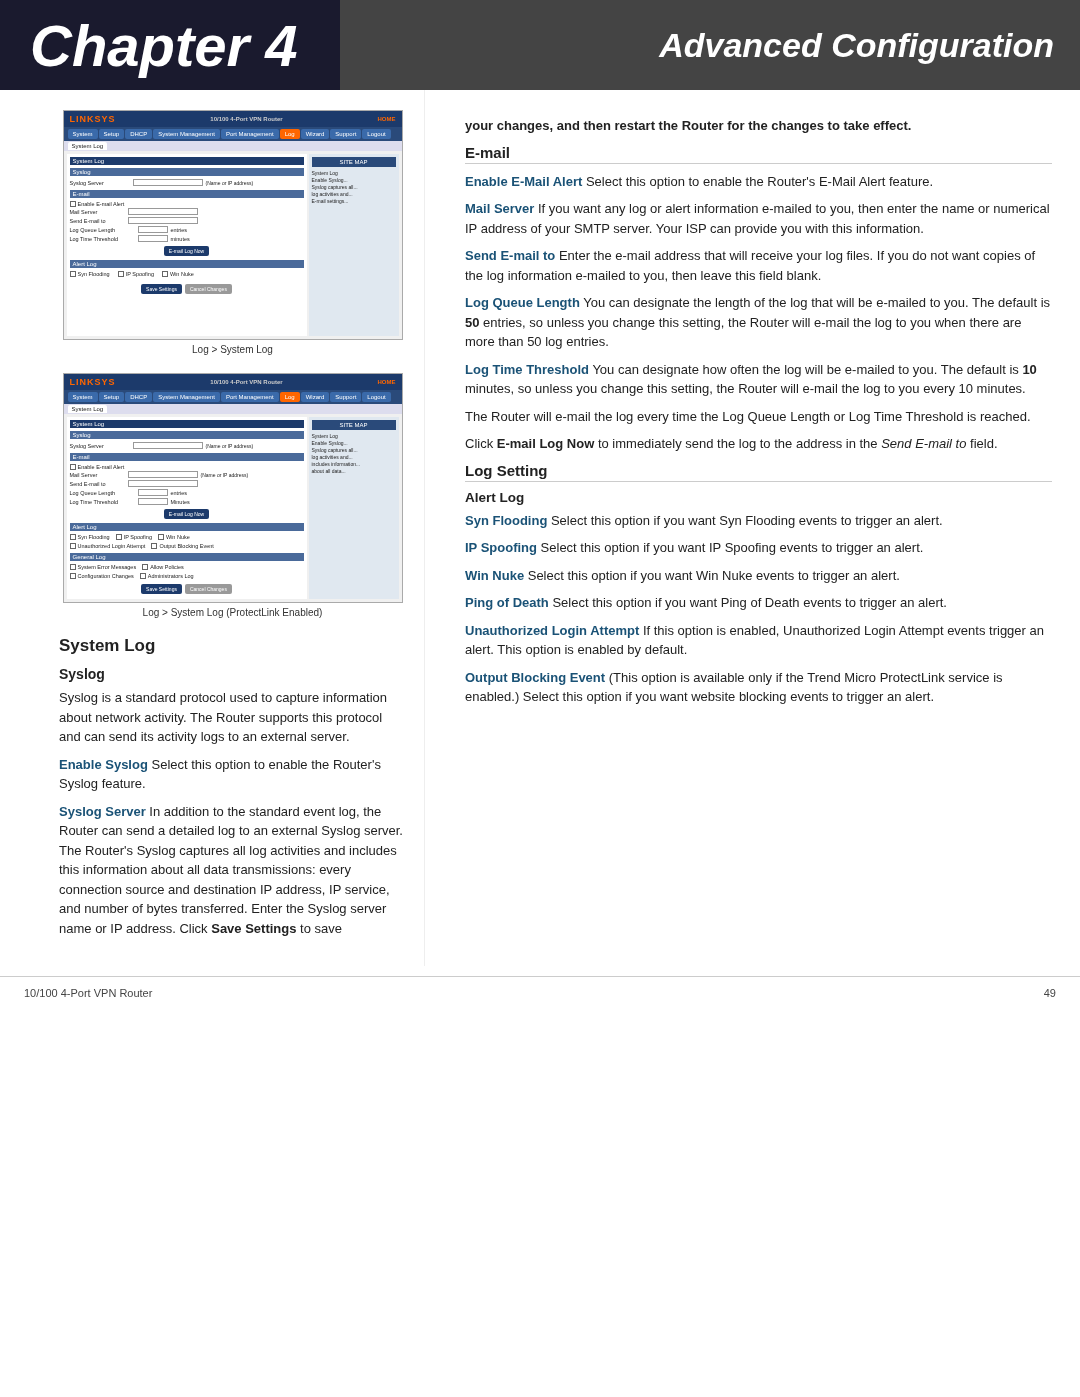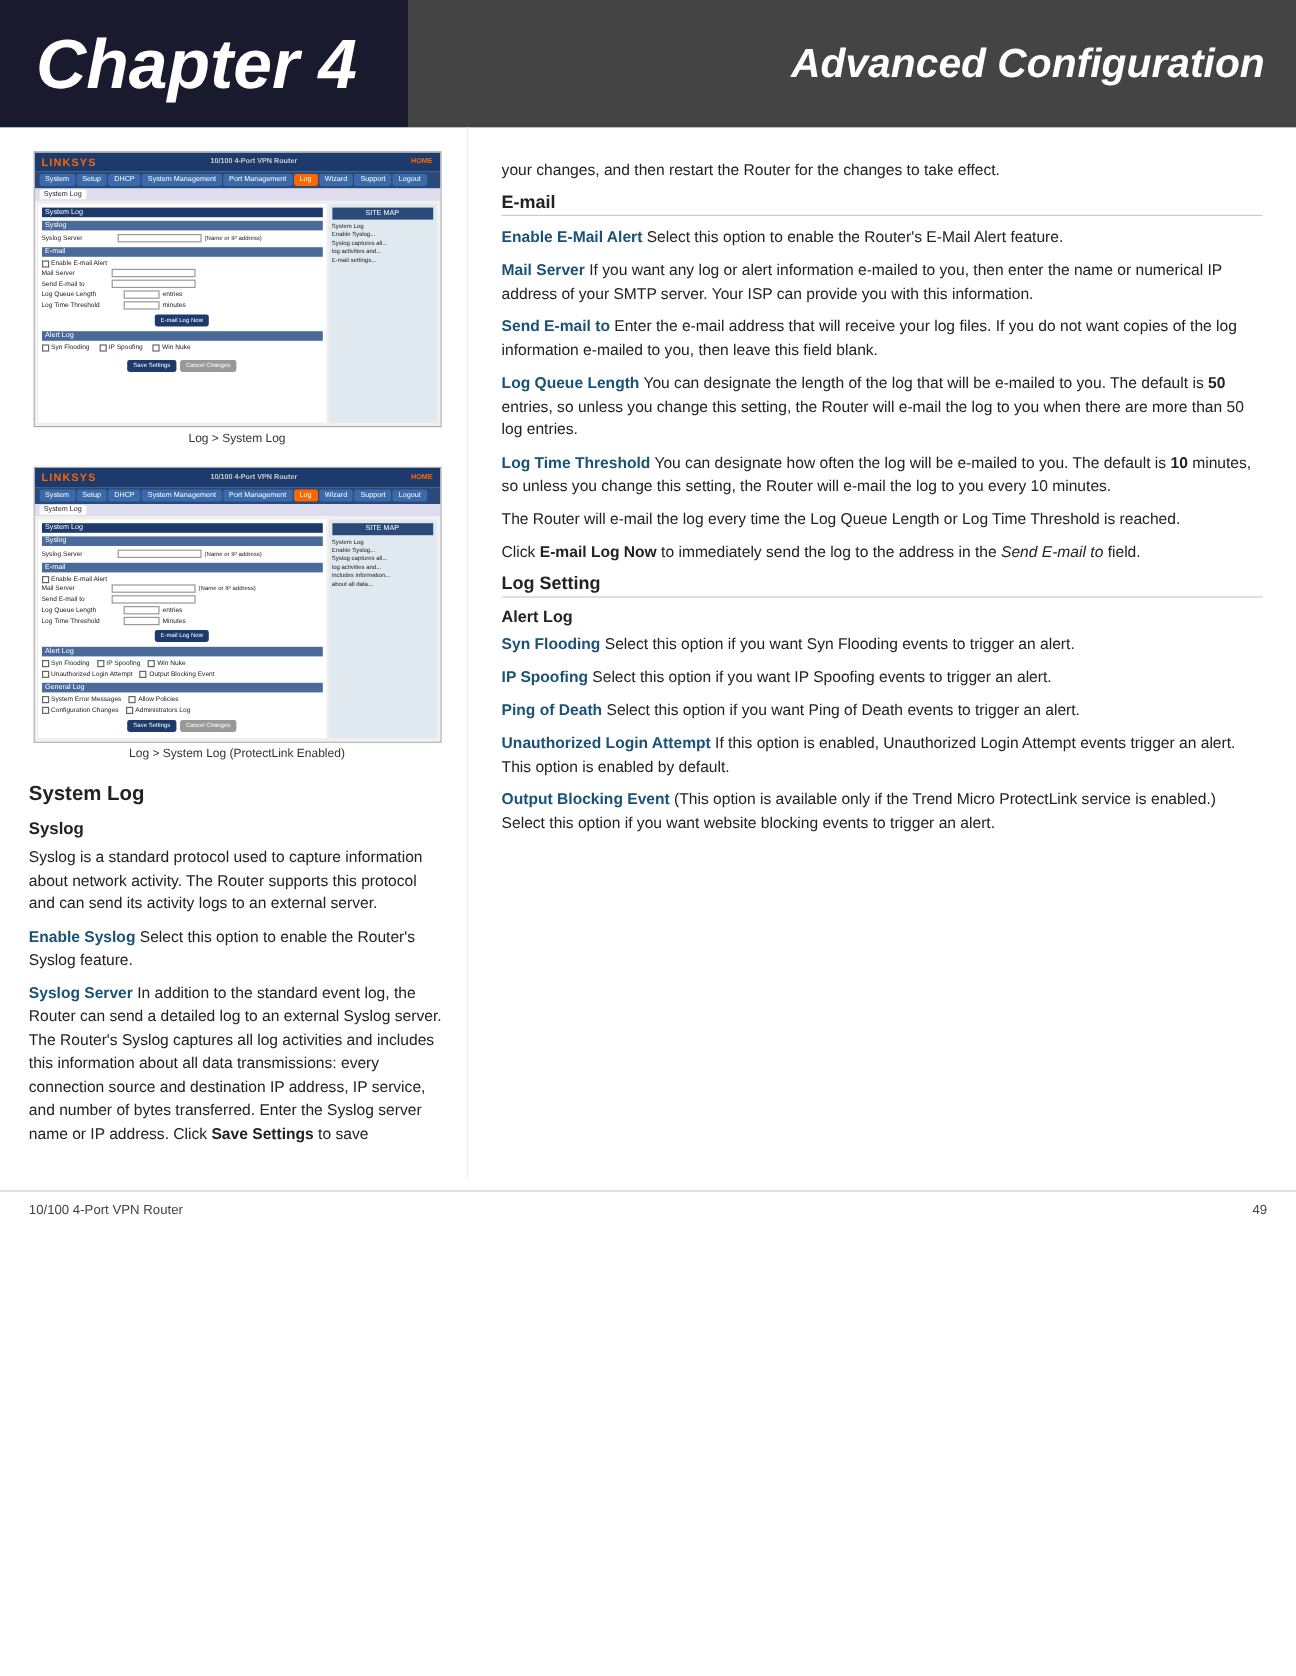--- a/index.html
+++ b/index.html
@@ -10,21 +10,21 @@
       font-family: Arial, Helvetica, sans-serif;
       font-size: 13.5px;
       color: #222;
     }
 
     
     .header {
       background: #15803d;
       display: flex;
       align-items: stretch;
-      height: 106px;
+      height: 90px;
     }
     .header-chapter {
       background: #1a1a2e;
       color: #fff;
       font-size: 58px;
       font-weight: 900;
       font-style: italic;
       padding: 10px 30px;
       display: flex;
       align-items: center;
@@ -42,21 +42,22 @@
       color: #fff;
       font-size: 34px;
       font-weight: 900;
       font-style: italic;
       font-family: Arial, Helvetica, sans-serif;
     }
 
     
     .content {
       display: flex;
-      gap: 0;
+      gap: 12px;
+      margin-left: 35px;
     }
 
     
     .left-col {
       width: 390px;
       padding: 20px 18px 20px 24px;
       border-right: 1px solid #eee;
     }
 
     
@@ -514,21 +515,21 @@
     </p>
 
     <p>
       <span class="term">Syslog Server</span><span> In addition to the standard event log, the Router can send a detailed log to an external Syslog server. The Router's Syslog captures all log activities and includes this information about all data transmissions: every connection source and destination IP address, IP service, and number of bytes transferred. Enter the Syslog server name or IP address. Click </span><strong>Save Settings</strong><span> to save</span>
     </p>
 
   </div>
 
   <div class="right-col">
 
-    <p style="margin-top:6px;">your changes, and then restart the Router for the changes to take effect.</p>
+    <p style="margin-top:6px;font-weight:bold;">your changes, and then restart the Router for the changes to take effect.</p>
 
     <div class="right-section-title">
       <strong>E-mail</strong>
     </div>
 
 
     <p>
       <span class="term">Enable E-Mail Alert</span><span> Select this option to enable the Router's E-Mail Alert feature.</span>
     </p>
 
@@ -561,20 +562,23 @@
     <div class="right-subsection-title">Alert Log</div>
 
     <p>
       <span class="term">Syn Flooding</span><span> Select this option if you want Syn Flooding events to trigger an alert.</span>
     </p>
 
     <p>
       <span class="term">IP Spoofing</span><span> Select this option if you want IP Spoofing events to trigger an alert.</span>
     </p>
 
+    <p>
+      <span class="term">Win Nuke</span><span> Select this option if you want Win Nuke events to trigger an alert.</span>
+    </p>
 
     <p>
       <span class="term">Ping of Death</span><span> Select this option if you want Ping of Death events to trigger an alert.</span>
     </p>
 
     <p>
       <span class="term">Unauthorized Login Attempt</span><span> If this option is enabled, Unauthorized Login Attempt events trigger an alert. This option is enabled by default.</span>
     </p>
 
     <p>

